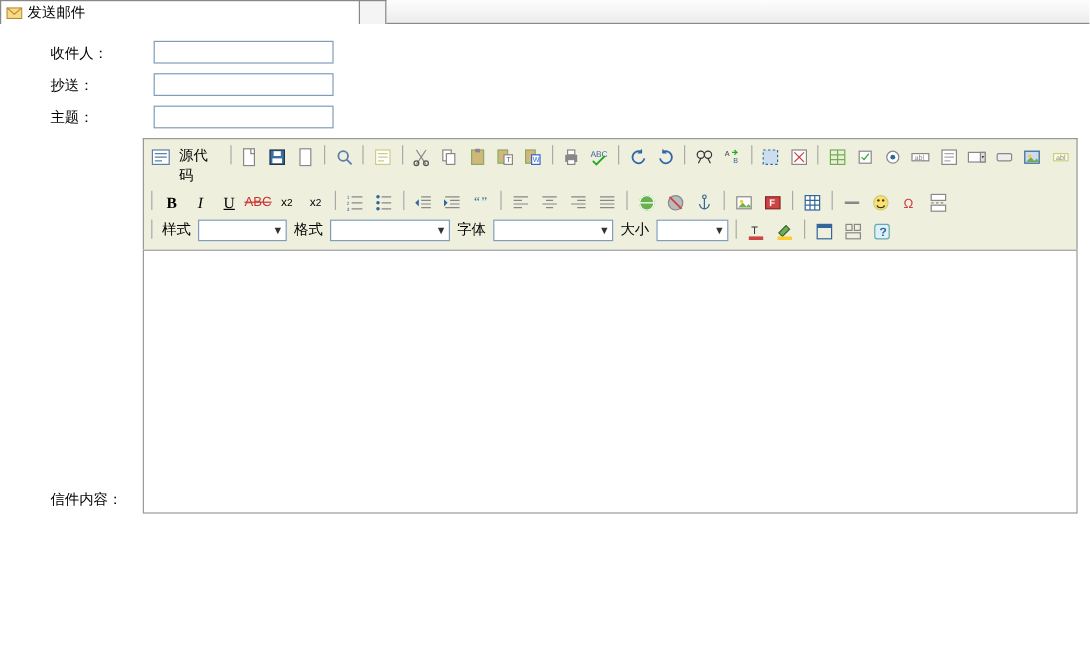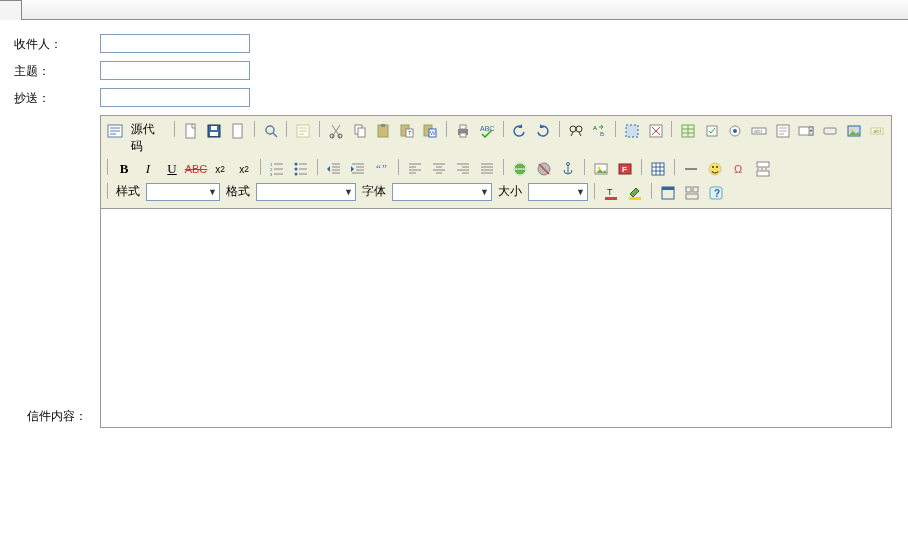--- a/index.html
+++ b/index.html
@@ -42,20 +42,21 @@
   border-bottom: none;
   background: #f4f4f4;
 }
 .form-area {
   padding: 14px 10px 10px 14px;
 }
 .row {
   display: flex;
   align-items: flex-start;
   margin-bottom: 8px;
+  margin-left: 28px;
 }
 .row-label {
   width: 86px;
   padding-top: 2px;
 }
 .text-input {
   width: 150px;
   height: 19px;
   border: 1px solid #7f9db9;
   padding: 1px 3px;
@@ -120,37 +121,46 @@
 .italic { font-style: italic; font-family: "Times New Roman", serif; font-size: 13px; }
 .under { text-decoration: underline; font-family: "Times New Roman", serif; font-size: 13px; }
 .strike { text-decoration: line-through; font-family: Arial; font-size: 11px; color: #c33; }
 .sub { font-size: 10px; }
 .sup { font-size: 10px; }
 </style>
 </head>
 <body>
 
 <div class="title-bar">
+  <div class="tab">
+    <span class="tab-icon">
+      <svg class="ic" viewBox="0 0 16 16">
+          <rect x="1" y="3" width="14" height="10" fill="#f9d98a" stroke="#b58a2b"></rect>
+          <path d="M1 3 L8 9 L15 3" fill="none" stroke="#b58a2b"></path>
+        </svg>
+    </span>
+    <span>发送邮件</span>
+  </div>
   <div class="tab-blank"></div>
 </div>
 
 <div class="form-area">
 
   <div class="row">
     <div class="row-label">收件人：</div>
     <input class="text-input" value="" style="">
   </div>
 
   <div class="row">
-    <div class="row-label">主题：</div>
+    <div class="row-label">抄送：</div>
     <input class="text-input" value="" style="">
   </div>
 
   <div class="row">
-    <div class="row-label">抄送：</div>
+    <div class="row-label">主题：</div>
     <input class="text-input" value="" style="">
   </div>
 
   <div class="row">
     <div class="row-label" style="width:86px; padding-top:0;"></div>
     <div class="editor-wrap">
       <div class="toolbar">
 
         <div class="toolbar-row">
           <span class="tb-btn">
@@ -523,19 +533,19 @@
                 <text x="6" y="12" font-size="10" fill="#369" font-weight="bold">?</text>
               </svg>
             </span>
         </div>
 
       </div>
       <div class="editor-body"></div>
     </div>
   </div>
 
-  <div class="row" style="margin-top:-160px; position:relative;text-align:center;">
+  <div class="row" style="margin-top:-160px; position:relative;">
     <div class="row-label" style="padding-top:132px;">信件内容：</div>
   </div>
 
   <div style="height:150px"></div>
 
 </div>
 
 </body></html>

